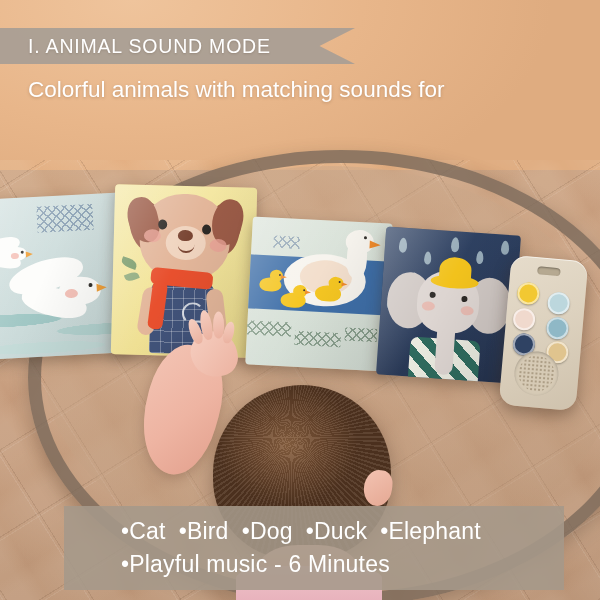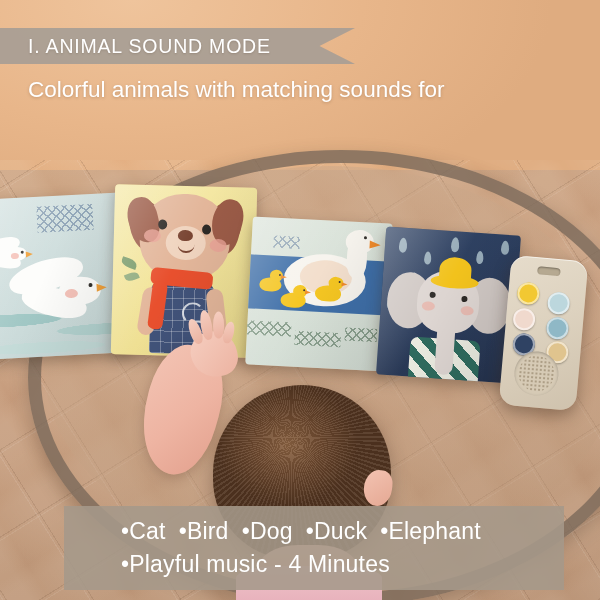--- a/index.html
+++ b/index.html
@@ -474,16 +474,16 @@
   </div>
 
   <div class="subtitle">
     <div>Colorful animals with matching sounds for</div>
   </div>
 
   <div class="caption">
     <div class="caption-line">
       <span id="animal-list"><span>•Cat</span><span class="cap-sp"></span><span>•Bird</span><span class="cap-sp"></span><span>•Dog</span><span class="cap-sp"></span><span>•Duck</span><span class="cap-sp"></span><span>•Elephant</span></span>
     </div>
-    <div class="caption-line">•Playful music - 4 Minutes</div>
+    <div class="caption-line">•Playful music - 6 Minutes</div>
   </div>
 
 </div>
 
 </body></html>

